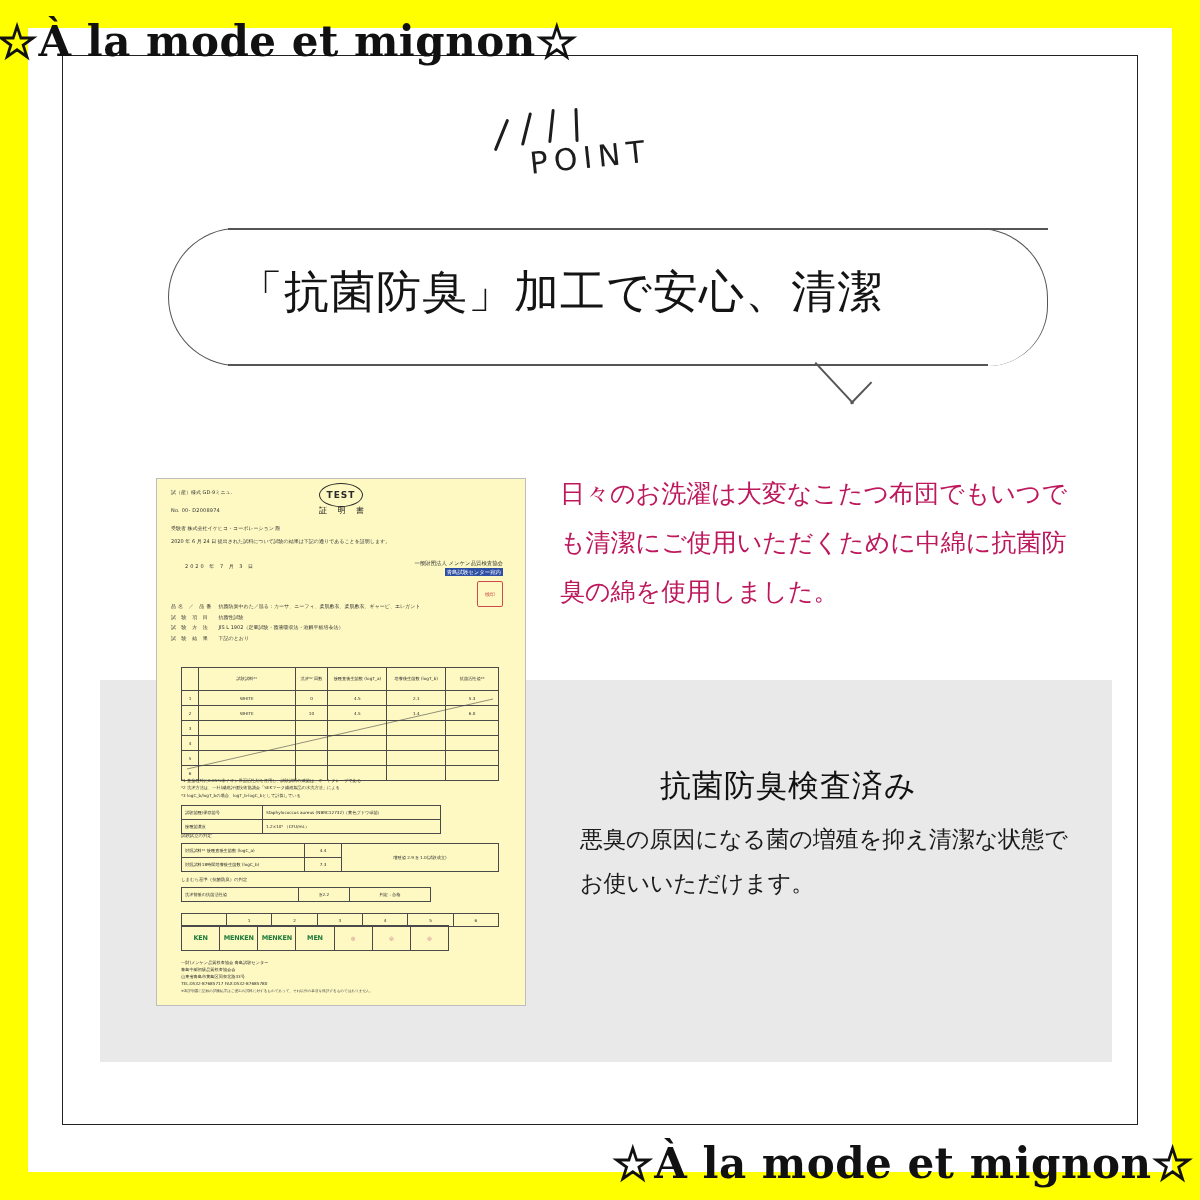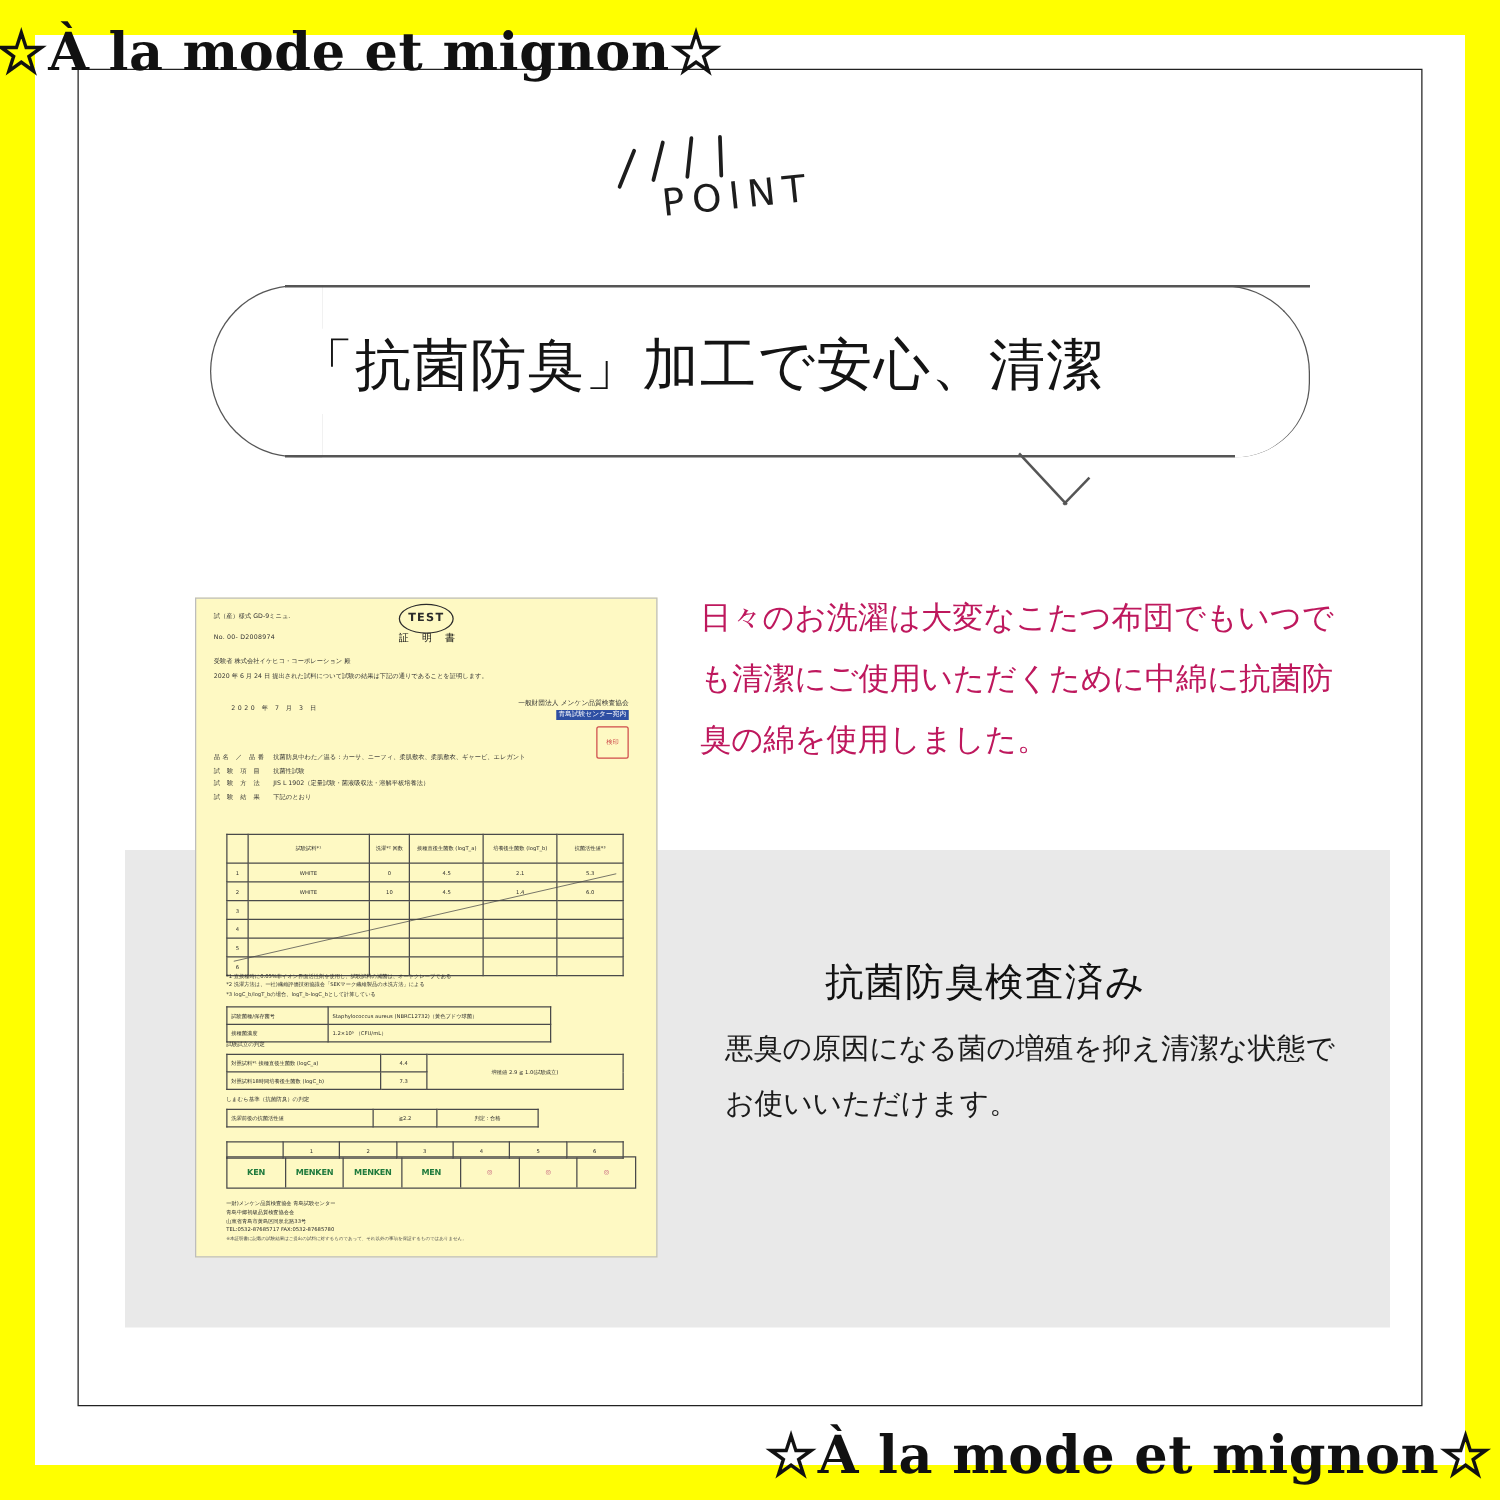--- a/index.html
+++ b/index.html
@@ -402,21 +402,21 @@
   #cert-marks td {
     border: 0.6px solid #4a4a4a;
     height: 10px;
     text-align: center;
     color: #2c2c2c;
   }
   #mark-row {
     position: absolute;
     left: 10px;
     top: 436px;
-    width: 328px;
+    width: 268px;
     height: 26px;
     border: 0.6px solid #4a4a4a;
     box-sizing: border-box;
     display: flex;
   }
   #mark-row .cell {
     flex: 1;
     border-right: 0.6px solid #4a4a4a;
     display: flex;
     align-items: center;

